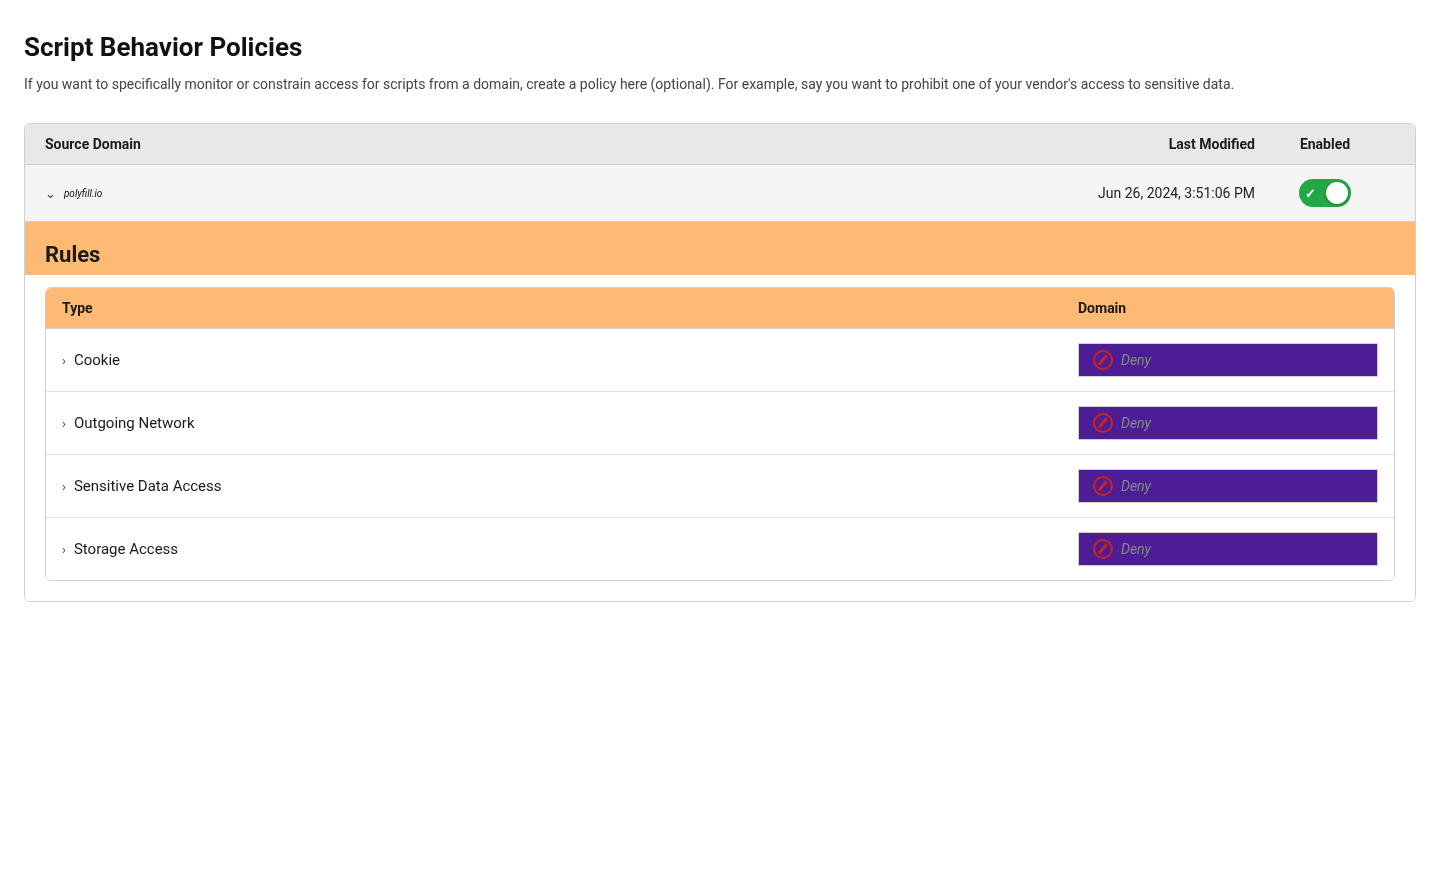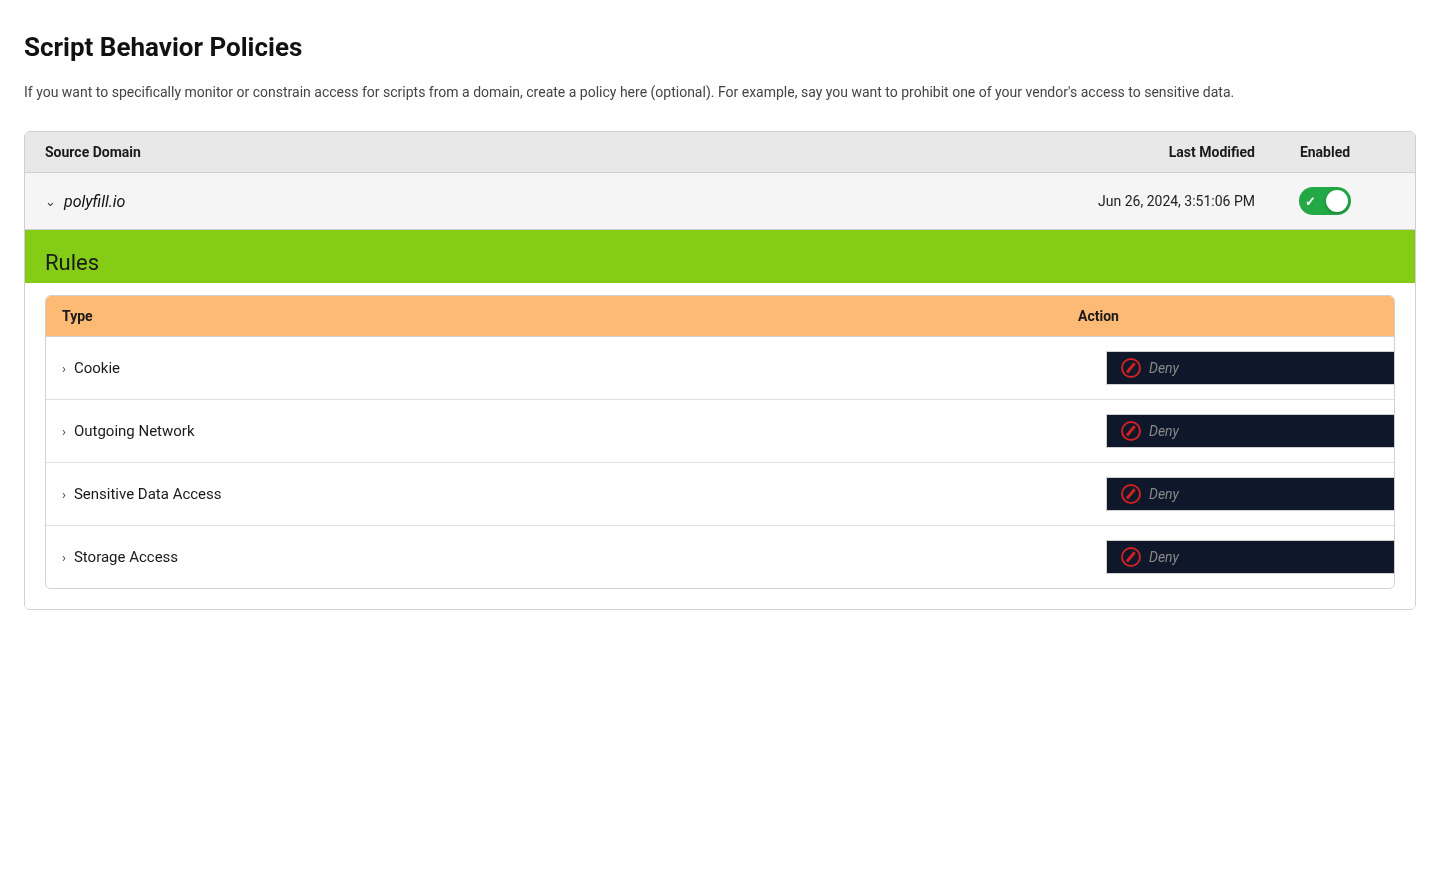--- a/index.html
+++ b/index.html
@@ -12,21 +12,21 @@
       font-family: -apple-system, BlinkMacSystemFont, 'Segoe UI', Roboto, sans-serif;
       background: #ffffff;
       color: #1a1a1a;
       padding: 32px 24px;
       font-size: 15px;
     }
 
     .page-title {
       font-size: 26px;
       font-weight: 700;
-      margin-bottom: 20px;
+      margin-bottom: 12px;
       color: #111;
     }
 
     .page-description {
       font-size: 14px;
       color: #444;
       margin-bottom: 28px;
       line-height: 1.5;
       max-width: 1360px;
     }
@@ -90,21 +90,21 @@
       gap: 8px;
     }
 
     .chevron-down {
       font-size: 13px;
       color: #444;
     }
 
     .domain-name {
       font-style: italic;
-      font-size: 16px;
+      font-size: 10px;
       color: #111;
     }
 
     .row-last-modified {
       width: 260px;
       text-align: right;
       font-size: 14px;
       color: #222;
     }
 
@@ -153,23 +153,23 @@
       box-shadow: 0 1px 3px rgba(0,0,0,0.3);
     }
 
     
     .rules-section {
       margin-top: 0;
     }
 
     .rules-header {
       font-size: 22px;
-      font-weight: 400;
+      font-weight: 700;
       padding: 20px 20px 8px 20px;
-      background: #84cc16;
+      background: #fdba74;
     }
 
     .rules-table-wrap {
       margin: 12px 20px 0 20px;
       border: 1px solid #d0d0d0;
       border-radius: 6px;
       overflow: hidden;
     }
 
     .rules-table-header {
@@ -224,24 +224,23 @@
     .action-badge {
       display: inline-flex;
       align-items: center;
       gap: 8px;
       border: 1px solid #d0d0d0;
       border-radius: 0;
       padding: 6px 14px;
       font-size: 14px;
       color: #888;
       font-style: italic;
-      background: #0f172a;
+      background: #4c1d95;
       width: 100%;
       cursor: pointer;
-      margin-left: 28px;
     }
 
     .deny-icon {
       width: 20px;
       height: 20px;
       position: relative;
       flex-shrink: 0;
     }
 
     .deny-icon-circle {
@@ -299,21 +298,21 @@
     </div>
   </div>
 
   <div class="rules-section">
     <div class="rules-header">Rules</div>
 
     <div class="rules-table-wrap">
 
       <div class="rules-table-header">
         <div class="col-type">Type</div>
-        <div class="col-action">Action</div>
+        <div class="col-action">Domain</div>
       </div>
 
       <div class="rule-row">
         <div class="rule-type">
           <span class="chevron-right">›</span>
           <span>Cookie</span>
         </div>
         <div class="rule-action">
           <div class="action-badge">
             <div class="deny-icon">

